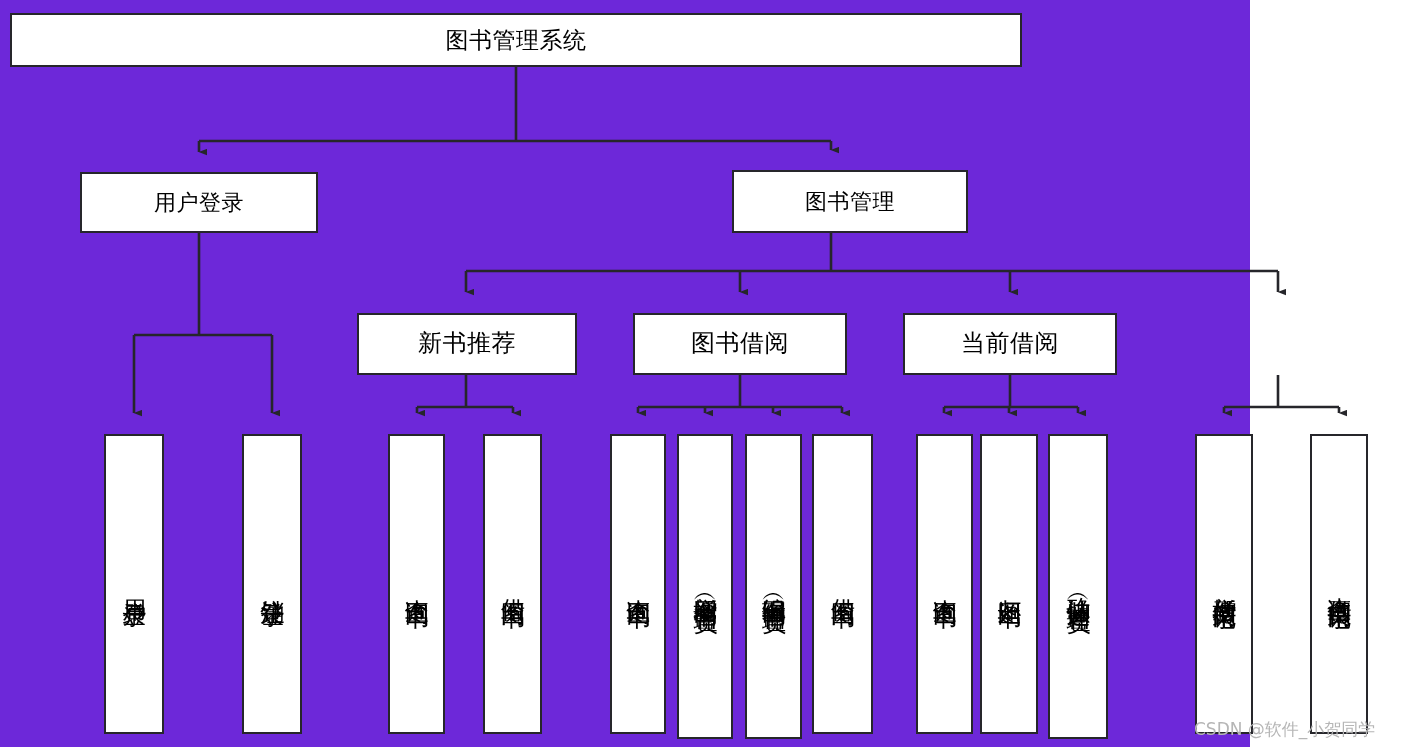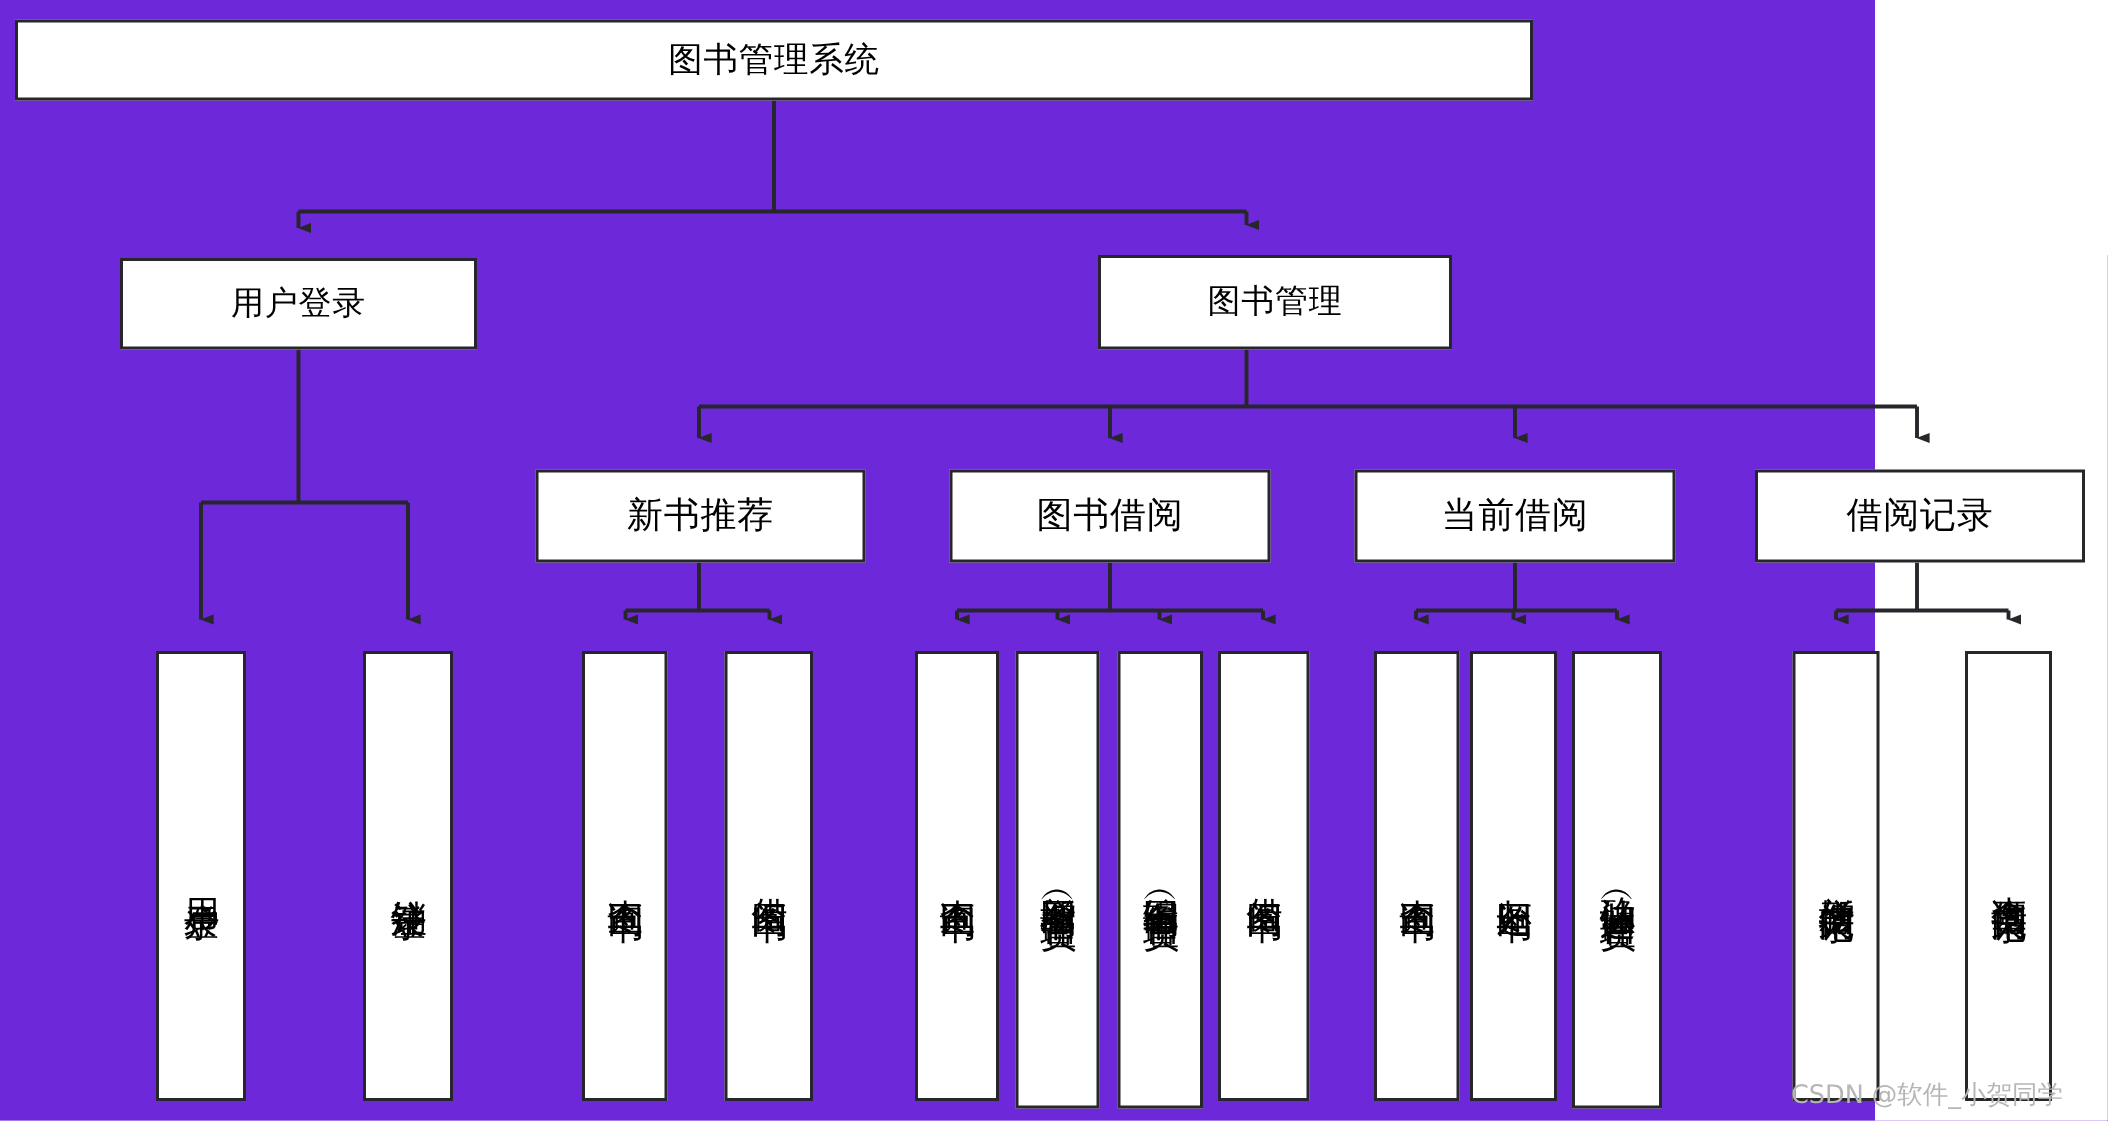--- a/index.html
+++ b/index.html
@@ -141,23 +141,20 @@
   </div>
 
   <div class="node-box level2" style="left:903px; top:313px; width:214px; height:62px;">
     <span class="node-label">当前借阅</span>
   </div>
 
   <div class="node-box level2" style="left:633px; top:313px; width:214px; height:62px;">
     <span class="node-label">图书借阅</span>
   </div>
 
-  <div class="node-box level2" style="left:1170px; top:313px; width:220px; height:62px;">
-    <span class="node-label">借阅记录</span>
-  </div>
 
   <div class="node-box leaf" style="left:104px; top:434px; width:60px; height:300px;">
     <span class="node-label">用户登录</span>
   </div>
 
   <div class="node-box leaf" style="left:242px; top:434px; width:60px; height:300px;">
     <span class="node-label">注销登录</span>
   </div>
 
   <div class="node-box leaf" style="left:388px; top:434px; width:57px; height:300px;">

